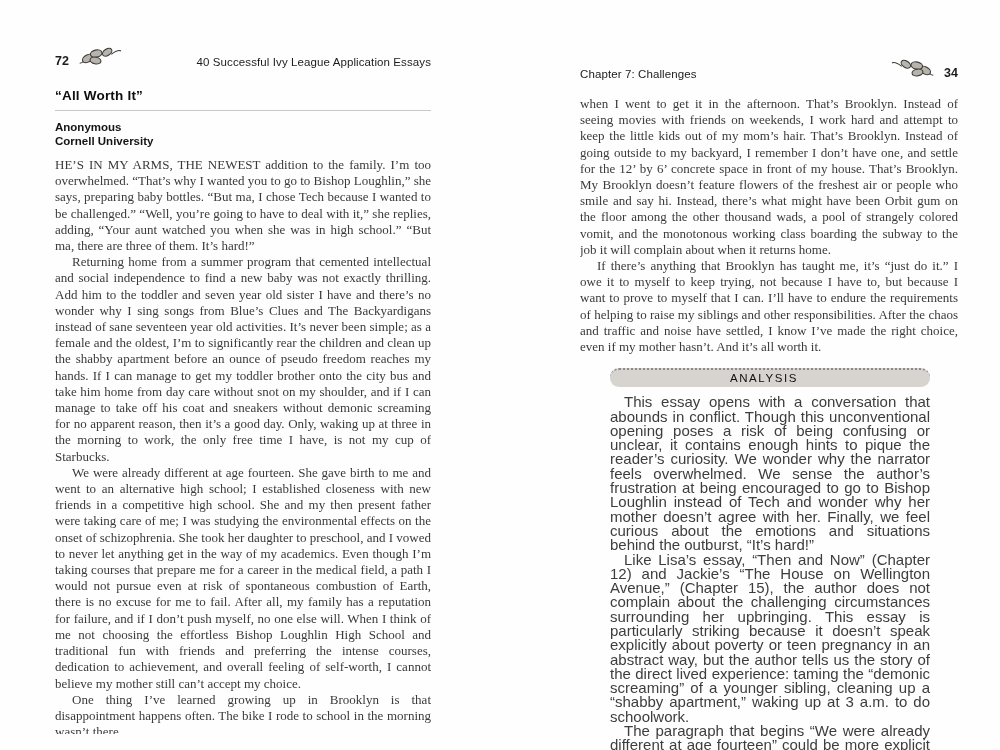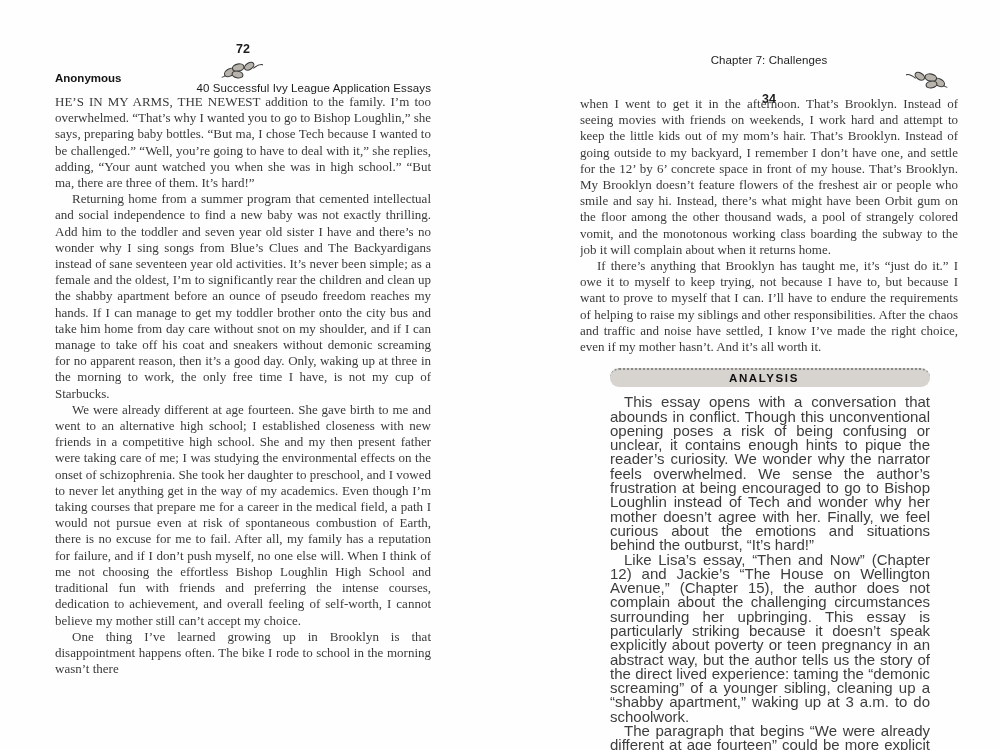--- a/index.html
+++ b/index.html
@@ -10,38 +10,38 @@
     color: #222;
     overflow: hidden;
   }
   .spread { position: relative; width: 1000px; height: 750px; background: #fefefe; }
 
   .page { position: absolute; top: 42px; }
   .page-left  { left: 55px;  width: 376px; height: 692px; overflow: hidden; }
   .page-right { left: 580px; width: 378px; height: 700px; overflow: hidden; margin-top: 12px; }
 
   .page-header {
-    display: flex; align-items: center;
-    font-size: 11.5px; color: #1c1c1c; height: 26px; flex-direction: column;
+    display: flex; align-items: flex-end;
+    font-size: 11.5px; color: #1c1c1c; height: 26px;
   }
   .page-num { font-weight: bold; font-size: 12.5px; }
   .ornament { display: inline-flex; align-items: center; margin: 0 10px; }
   .ornament.mirrored svg { transform: scaleX(-1); }
   .running-title { letter-spacing: 0.1px; }
   .push-right { margin-left: auto; }
 
   .essay-title {
     margin: 20px 0 0 0;
     font-size: 13.5px; font-weight: bold; color: #0e0e0e;
     padding-bottom: 7px;
     border-bottom: 1px solid #c8c8c8;
     letter-spacing: 0.2px;
   }
   .author-block {
-    margin-top: 3px;
+    margin-top: 9px;
     font-weight: bold; font-size: 11.5px; line-height: 14px; color: #141414;
   }
 
   .body-text {
     margin-top: 9px;
     font-family: "Liberation Serif", serif;
     font-size: 13px; line-height: 16.2px;
     text-align: justify;
     color: #3a3a3a;
   }
@@ -50,21 +50,21 @@
   .page-right .body-text { margin-top: 16px; }
 
   .analysis {
     margin: 13px 0 0 30px;
     width: 320px;
   }
   .analysis-bar {
     border-top: 2px dotted #8a8a8a;
     background: #d7d4d0;
     text-align: center;
-    font-weight: bold; font-size: 11.5px; letter-spacing: 1.6px;
+    font-weight: normal; font-size: 11.5px; letter-spacing: 1.6px;
     color: #101010;
     padding: 2px 12px 3px 0;
     border-radius: 9px;
   }
   .analysis-body {
     margin-top: 8px;
     font-size: 15px; line-height: 14.3px;
     text-align: justify;
     color: #3d3d3d;
   }
@@ -86,23 +86,25 @@
             <ellipse cx="24" cy="25" rx="8" ry="4.8" transform="rotate(12 24 25)"></ellipse>
             <ellipse cx="41" cy="13" rx="7.5" ry="4.6" transform="rotate(-32 41 13)"></ellipse>
             <path d="M47 16 q9 -7 14 -5" fill="none"></path>
             <path d="M6 27 q-3 2 -5 2" fill="none"></path>
           </g>
         </svg>
       </span>
       <span class="running-title push-right">40 Successful Ivy League Application Essays</span>
     </div>
 
+    <h1 class="essay-title">“All Worth It”</h1>
 
     <div class="author-block">
       <div>Anonymous</div>
+      <div>Cornell University</div>
     </div>
 
     <div class="body-text">
       <p class="no-indent">HE’S IN MY ARMS, THE NEWEST addition to the family. I’m too overwhelmed. “That’s why I wanted you to go to Bishop Loughlin,” she says, preparing baby bottles. “But ma, I chose Tech because I wanted to be challenged.” “Well, you’re going to have to deal with it,” she replies, adding, “Your aunt watched you when she was in high school.” “But ma, there are three of them. It’s hard!”</p>
       <p>Returning home from a summer program that cemented intellectual and social independence to find a new baby was not exactly thrilling. Add him to the toddler and seven year old sister I have and there’s no wonder why I sing songs from Blue’s Clues and The Backyardigans instead of sane seventeen year old activities. It’s never been simple; as a female and the oldest, I’m to significantly rear the children and clean up the shabby apartment before an ounce of pseudo freedom reaches my hands. If I can manage to get my toddler brother onto the city bus and take him home from day care without snot on my shoulder, and if I can manage to take off his coat and sneakers without demonic screaming for no apparent reason, then it’s a good day. Only, waking up at three in the morning to work, the only free time I have, is not my cup of Starbucks.</p>
       <p>We were already different at age fourteen. She gave birth to me and went to an alternative high school; I established closeness with new friends in a competitive high school. She and my then present father were taking care of me; I was studying the environmental effects on the onset of schizophrenia. She took her daughter to preschool, and I vowed to never let anything get in the way of my academics. Even though I’m taking courses that prepare me for a career in the medical field, a path I would not pursue even at risk of spontaneous combustion of Earth, there is no excuse for me to fail. After all, my family has a reputation for failure, and if I don’t push myself, no one else will. When I think of me not choosing the effortless Bishop Loughlin High School and traditional fun with friends and preferring the intense courses, dedication to achievement, and overall feeling of self-worth, I cannot believe my mother still can’t accept my choice.</p>
       <p>One thing I’ve learned growing up in Brooklyn is that disappointment happens often. The bike I rode to school in the morning wasn’t there</p>
     </div>
   </div>
 

